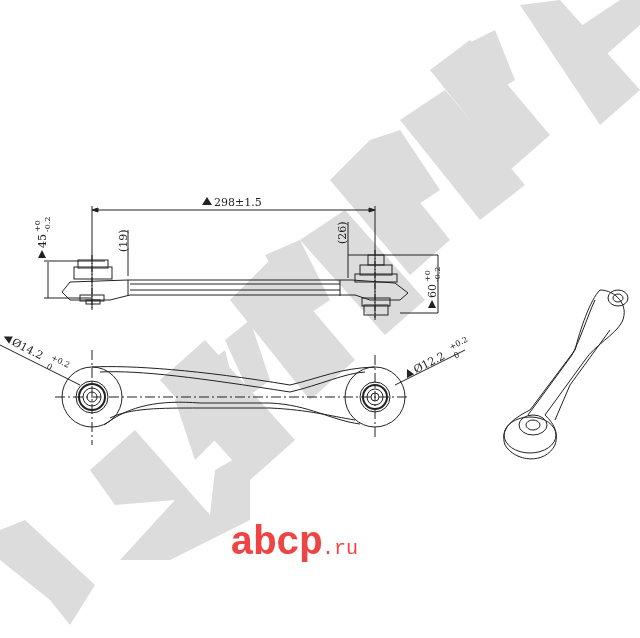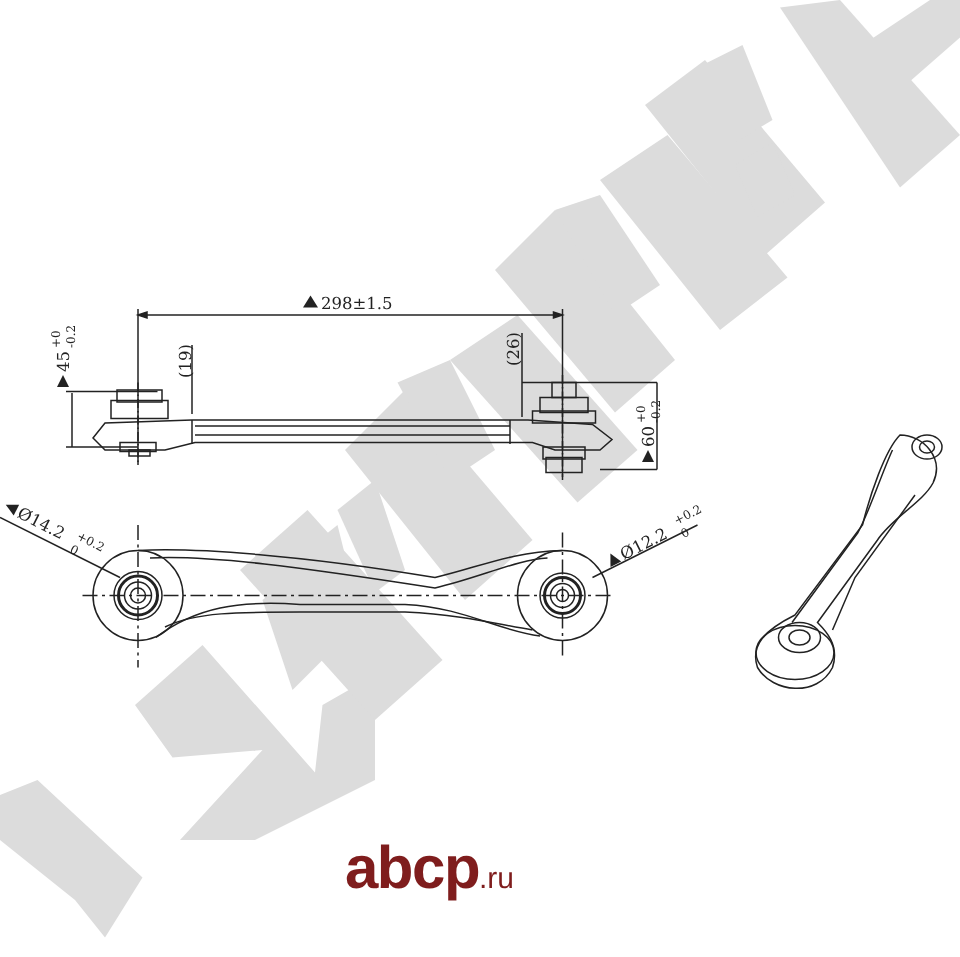--- a/index.html
+++ b/index.html
@@ -1,20 +1,20 @@
 <!DOCTYPE html>
 <html><head>
 <meta charset="utf-8">
 <style>
   html,body{margin:0;padding:0;background:#fff;}
   #canvas{position:relative;width:640px;height:638px;overflow:hidden;background:#fff;font-family:"DejaVu Serif","Liberation Serif",serif;}
   svg{position:absolute;left:0;top:0;}
   .dim{font-size:11px;fill:#222;font-family:"DejaVu Serif","Liberation Serif",serif;}
   .sup{font-size:8px;fill:#222;font-family:"DejaVu Serif","Liberation Serif",serif;}
-  .logo{position:absolute;left:230px;top:557px;font-family:Liberation Sans, sans-serif;font-weight:bold;color:#7f1d1d;font-size:40px;letter-spacing:-1px;}
+  .logo{position:absolute;left:230px;top:521px;font-family:Liberation Mono, monospace;font-weight:bold;color:#ef4444;font-size:40px;letter-spacing:-1px;}
   .logo span.ru{font-size:20px;font-weight:normal;letter-spacing:0;}
 </style>
 </head>
 <body>
 
 <div id="canvas">
 
   <svg width="640" height="638">
     <g fill="#dcdcdc">
 

